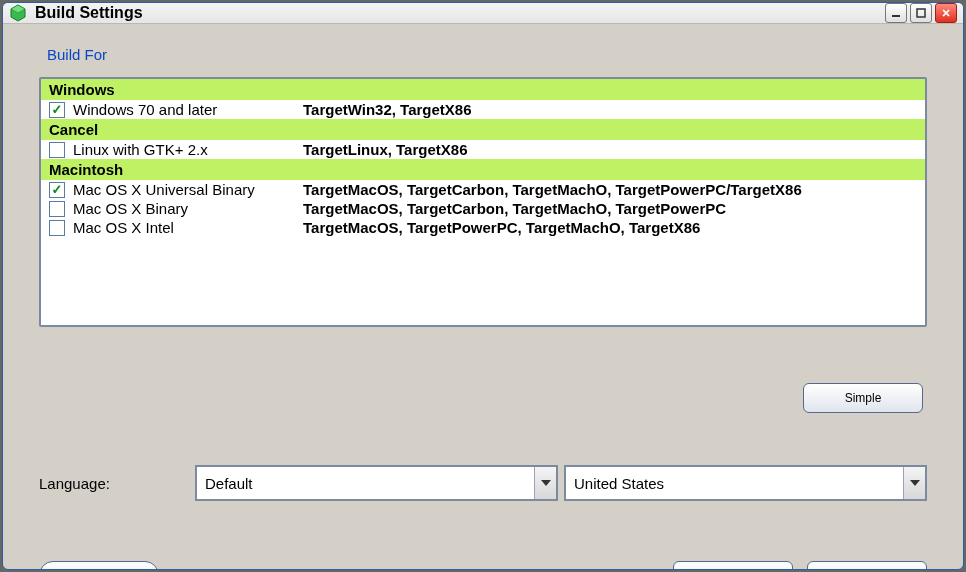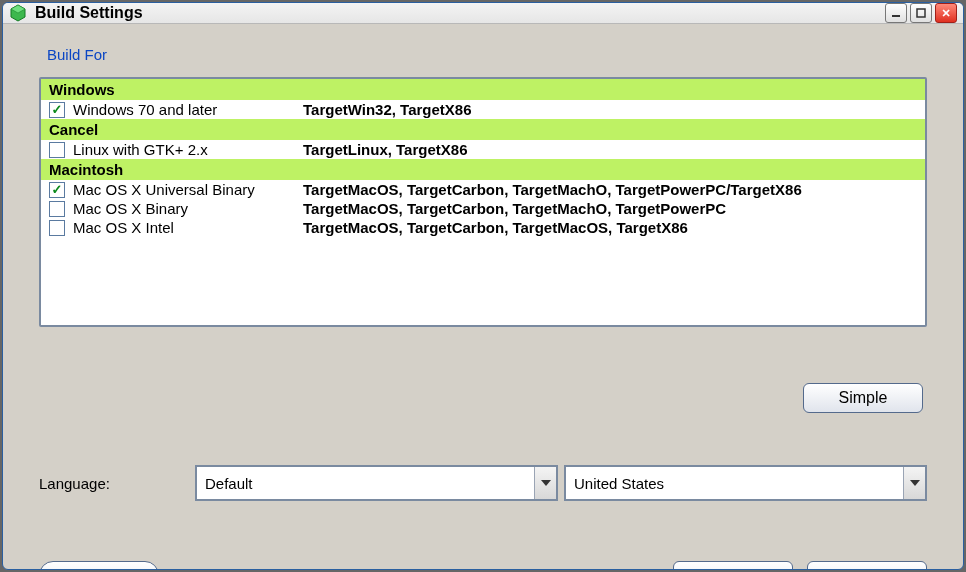--- a/index.html
+++ b/index.html
@@ -111,21 +111,21 @@
   justify-content: flex-end;
   margin-top: 16px;
   padding-right: 4px;
 }
 .btn {
   min-width: 120px;
   height: 30px;
   border: 1px solid #546a8c;
   border-radius: 6px;
   background: linear-gradient(to bottom, #ffffff, #e0e4ec);
-  font-size: 16px;
+  font-size: 12px;
   cursor: pointer;
   padding: 0 14px;
   margin-top: 40px;
 }
 .lang-row {
   display: flex;
   align-items: center;
   margin-top: 52px;
   gap: 6px;
 }
@@ -219,21 +219,21 @@
         <span class="col-targets">TargetMacOS, TargetCarbon, TargetMachO, TargetPowerPC/TargetX86</span>
       </div>
       <div class="row">
         <span class="cb"></span>
         <span class="col-label">Mac OS X Binary</span>
         <span class="col-targets">TargetMacOS, TargetCarbon, TargetMachO, TargetPowerPC</span>
       </div>
       <div class="row">
         <span class="cb"></span>
         <span class="col-label">Mac OS X Intel</span>
-        <span class="col-targets">TargetMacOS, TargetCarbon, TargetMacOS, TargetX86</span>
+        <span class="col-targets">TargetMacOS, TargetPowerPC, TargetMachO, TargetX86</span>
       </div>
 
     </div>
 
     <div class="simple-row">
       <button class="btn">Simple</button>
     </div>
 
     <div class="lang-row">
       <span class="lang-label">Language:</span>

